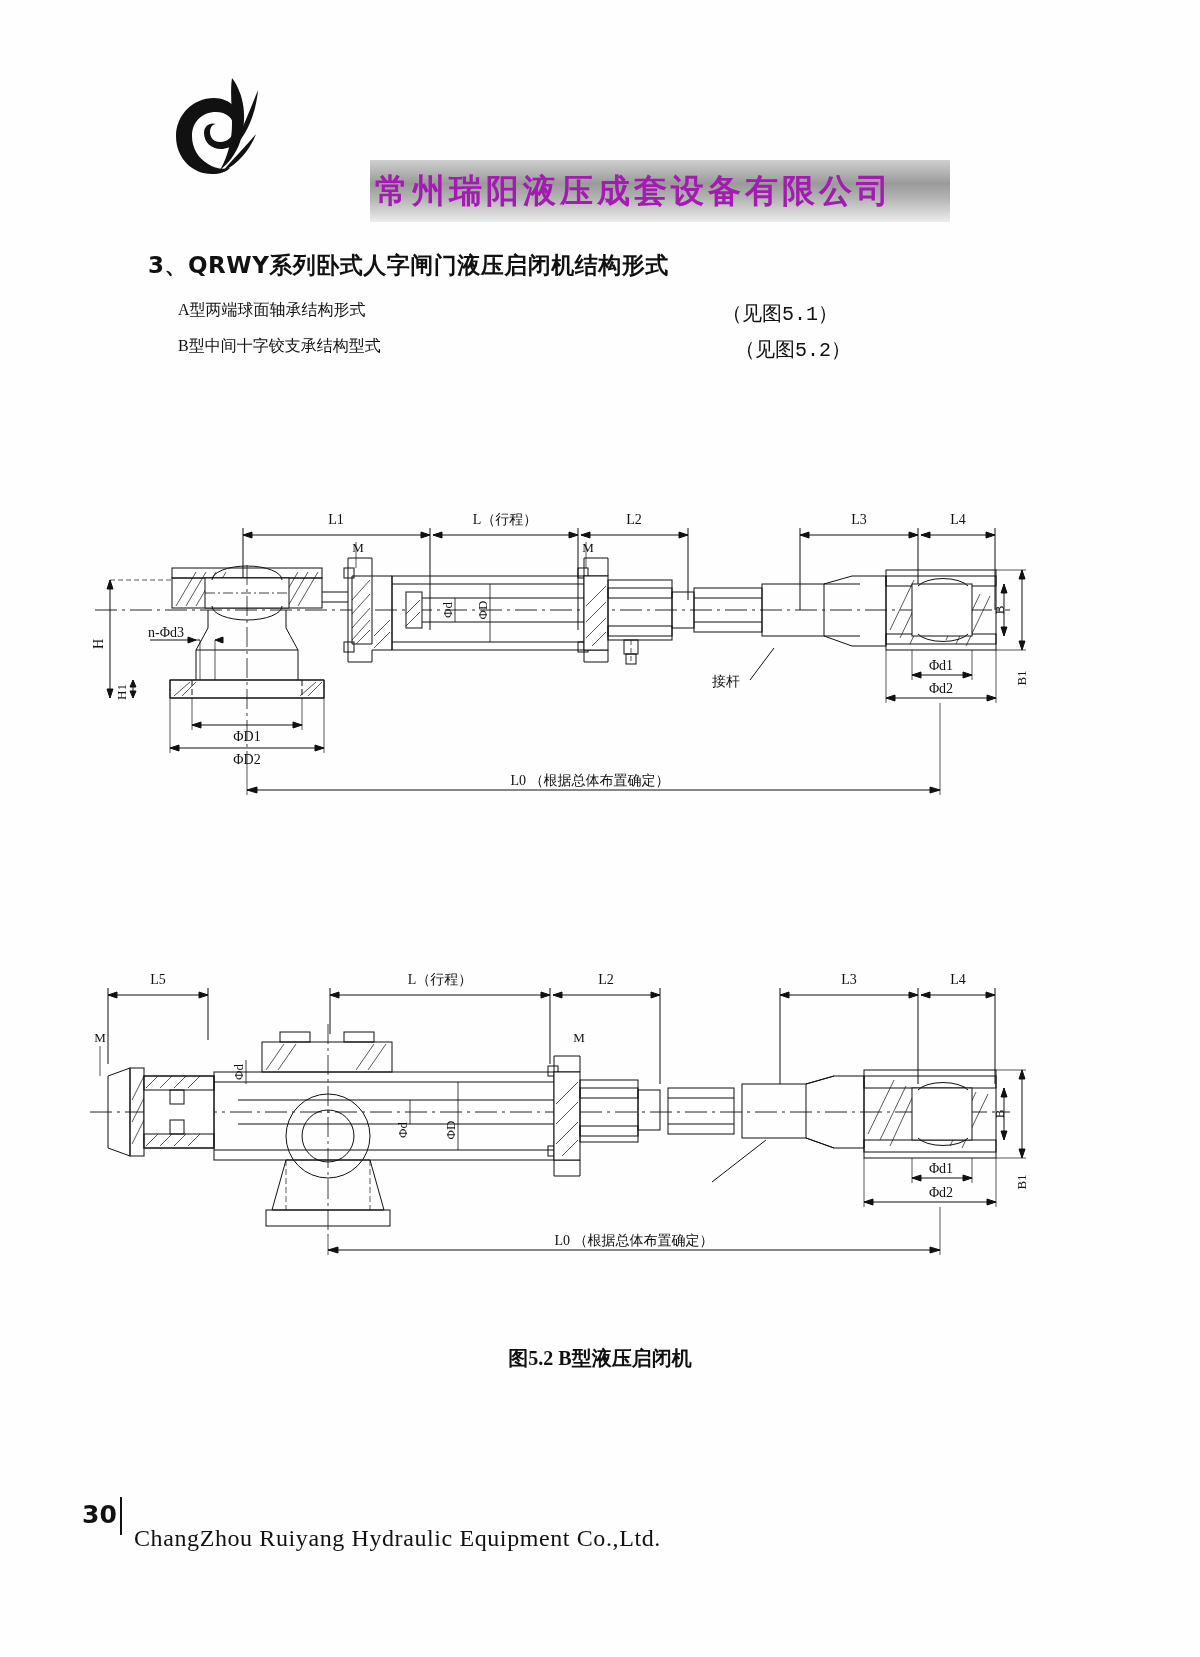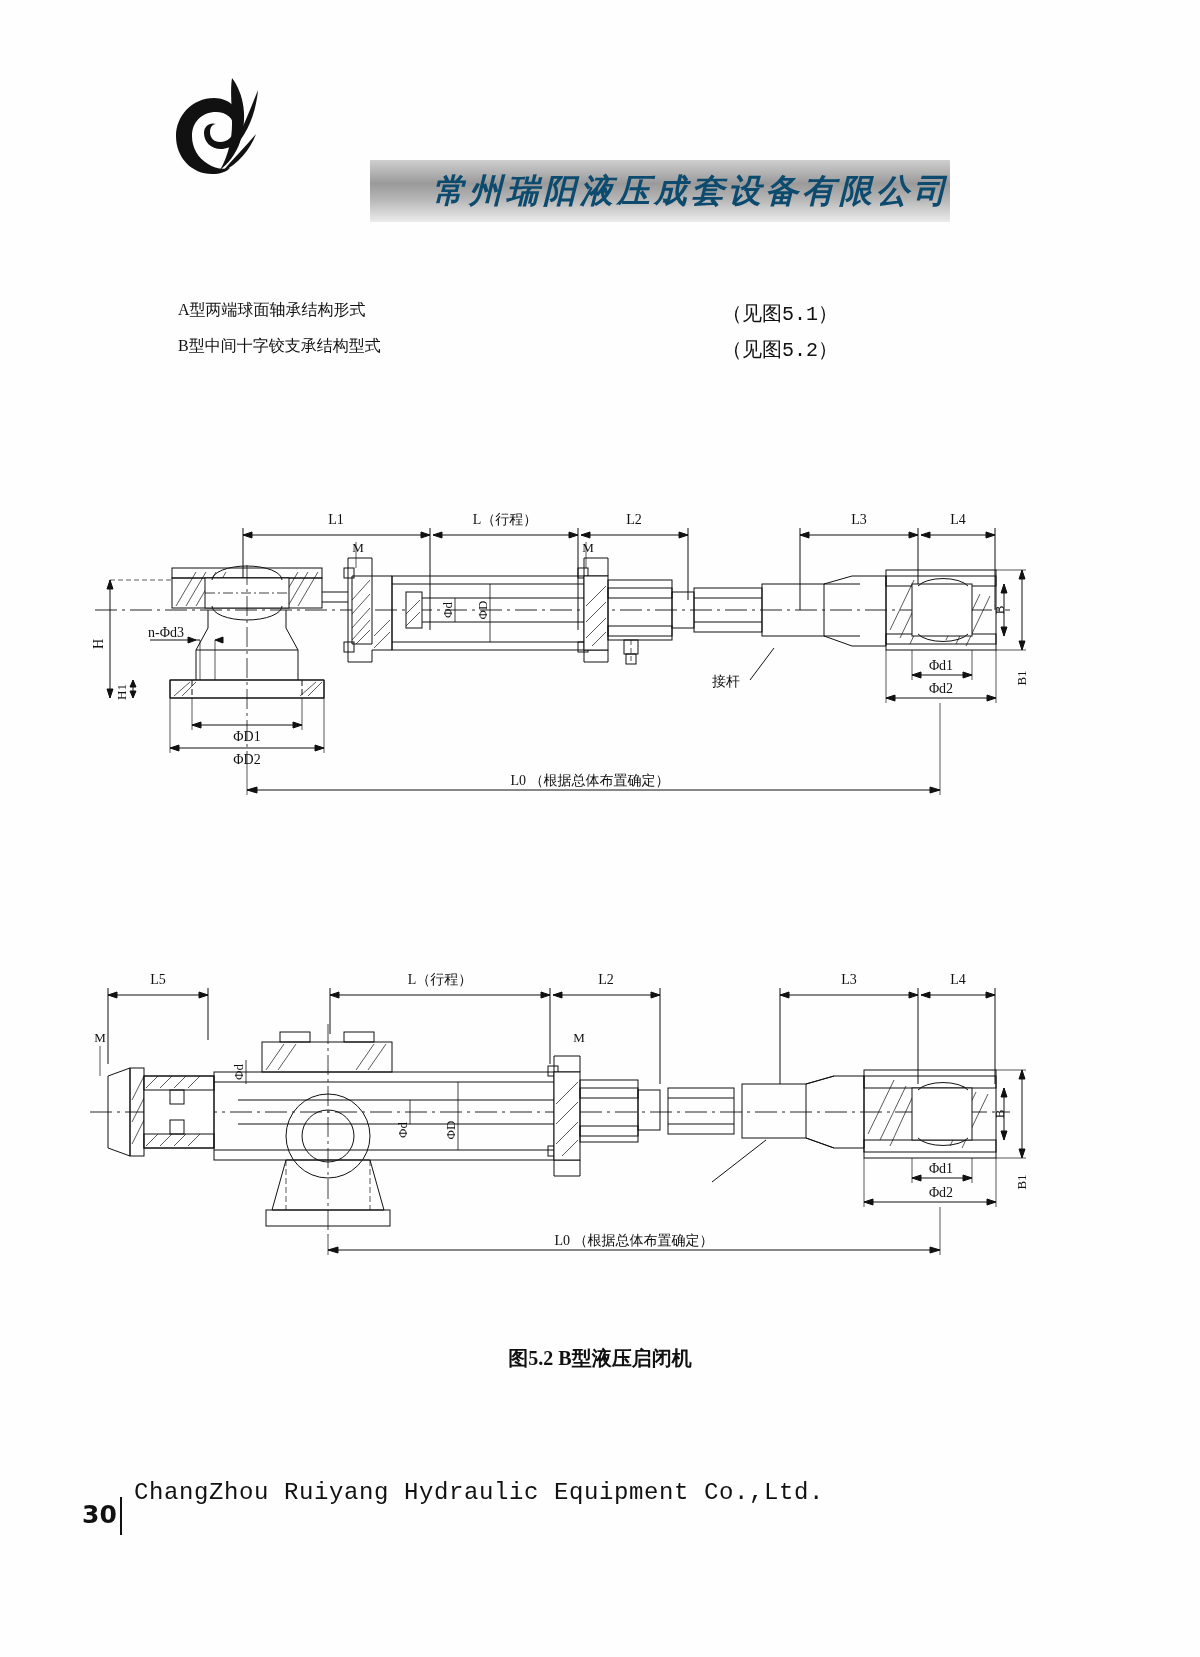--- a/index.html
+++ b/index.html
@@ -46,28 +46,27 @@
     height: 62px;
     background: linear-gradient(to bottom, #cfcfcf 0%, #9a9a9a 38%, #b4b4b4 62%, #ececec 100%);
   }
   .banner-text {
     position: absolute;
     left: 205px;
     top: 92px;
     width: 575px;
     height: 54px;
     line-height: 54px;
-    text-align: right;
+    text-align: left;
     font-family: "DejaVu Sans", sans-serif;
     font-weight: bold;
     font-size: 33px;
     letter-spacing: 4px;
-    color: #0c4a6e;
+    color: #a21caf;
     white-space: nowrap;
-    font-style: italic;
   }
 
   
   .h-section {
     position: absolute;
     left: 148px;
     top: 250px;
     font-family: "DejaVu Sans", sans-serif;
     font-weight: bold;
     font-size: 23px;
@@ -85,21 +84,21 @@
   .line-b { top: 336px; }
   .ref-a, .ref-b {
     position: absolute;
     left: 722px;
     font-size: 20px;
     font-family: Liberation Mono, monospace;
     white-space: nowrap;
     text-align: right;
   }
   .ref-a { top: 300px; }
-  .ref-b { top: 336px; }
+  .ref-b { top: 336px; margin-left: 13px; }
 
   
   .figwrap { position: absolute; left: 0; }
   .fig1 { top: 480px; width: 1068px; height: 330px; }
   .fig2 { top: 964px; width: 1200px; height: 310px; }
 
   .cap {
     position: absolute;
     width: 1200px;
     text-align: center;
@@ -124,22 +123,22 @@
     position: absolute;
     left: 82px;
     top: 1500px;
     font-family: "DejaVu Sans", sans-serif;
     font-weight: bold;
     font-size: 25px;
   }
   .footer-text {
     position: absolute;
     left: 134px;
-    top: 1479px;
-    font-family: Liberation Mono, monospace;
+    top: 1525px;
+    font-family: Liberation Serif, serif;
     font-size: 24px;
     letter-spacing: 0.6px;
     white-space: nowrap;
   }
   svg text {
     font-family: "Liberation Serif", serif;
     fill: #111;
   }
 </style>
 </head>
@@ -157,20 +156,21 @@
                  C52 98 44 96 38 92 C28 86 22 76 22 64 C22 50 32 40 46 40
                  C56 40 64 46 64 56 C64 64 58 70 50 70 C44 70 40 66 40 60
                  C40 56 42 52 46 52 C40 50 34 54 34 61 C34 70 41 77 51 77
                  C62 77 72 68 72 56 C72 38 60 26 44 26 Z" fill="#111"></path>
       </svg>
     </div>
     <div class="banner"></div>
     <div class="banner-text">常州瑞阳液压成套设备有限公司</div>
   </div>
 
+  <div class="h-section">3、QRWY系列卧式人字闸门液压启闭机结构形式</div>
 
   <div class="line-a">A型两端球面轴承结构形式</div>
   <div class="ref-a">（见图5.1）</div>
 
   <div class="line-b">B型中间十字铰支承结构型式</div>
   <div class="ref-b">（见图5.2）</div>
 
   <div class="figwrap fig1">
     <svg width="1200" height="330" viewBox="0 0 1200 330">
       <g stroke="#111" fill="none" stroke-width="1">

